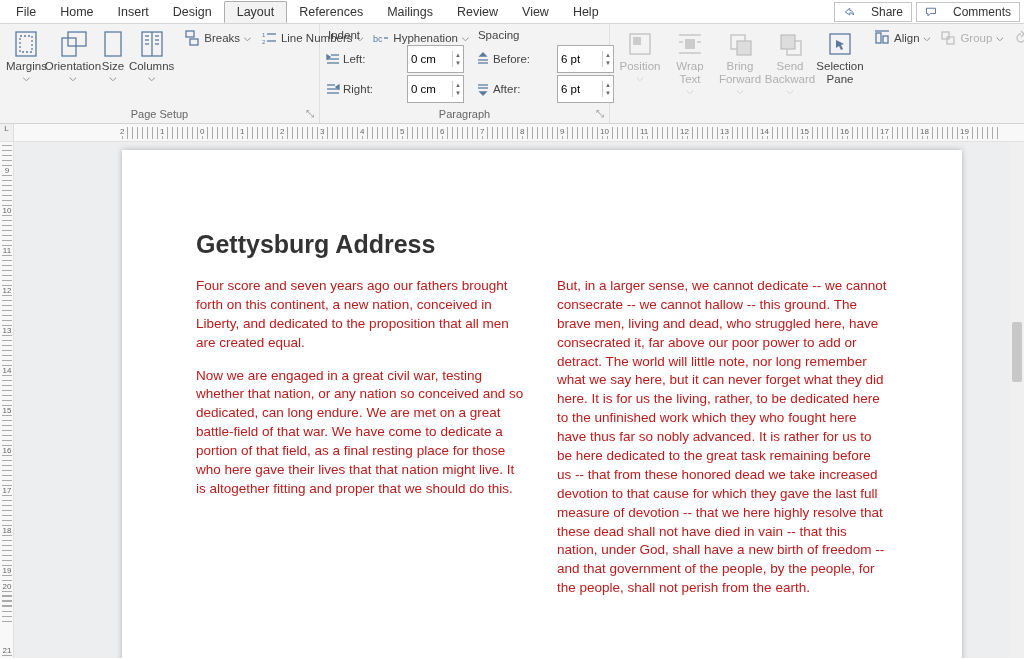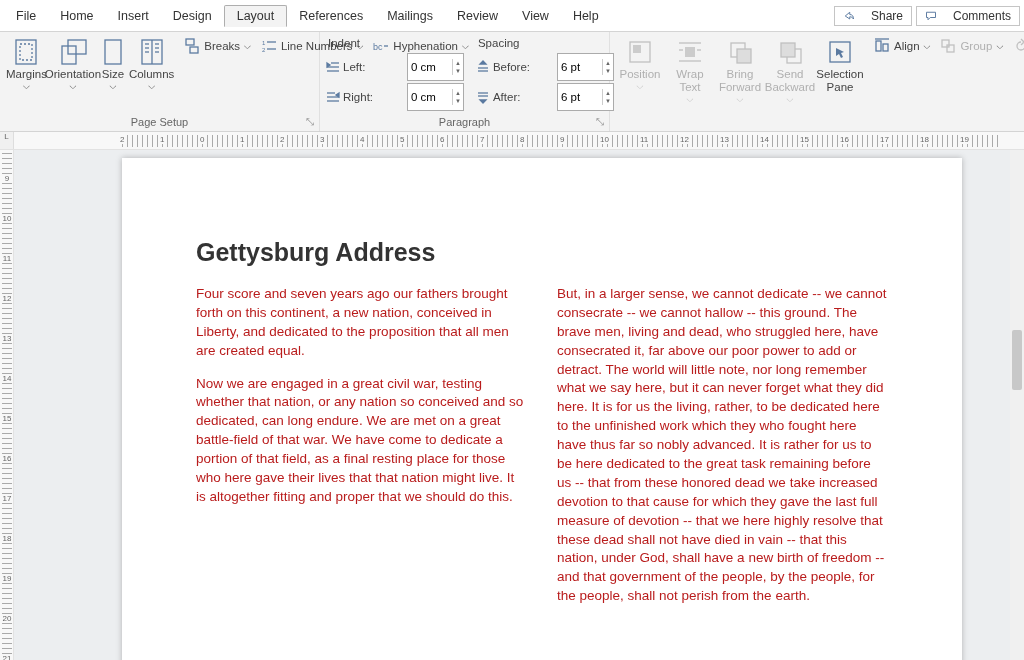--- a/index.html
+++ b/index.html
@@ -1,18 +1,18 @@
 <!DOCTYPE html>
 <html><head>
 <meta charset="utf-8">
 <style>
 * { box-sizing: border-box; margin: 0; padding: 0; font-family: "Segoe UI", Arial, sans-serif; }
 body { width: 1024px; height: 660px; overflow: hidden; background: #fff; }
 
-.menubar { background:#fff; border-bottom:1px solid #d4d4d4; height:32px; display:flex; align-items:center; font-size:12.5px; color:#333; padding:0 4px; }
+.menubar { background:#fff; border-bottom:1px solid #d4d4d4; height:24px; display:flex; align-items:center; font-size:12.5px; color:#333; padding:0 4px; }
 .menubar .menu-item { padding:3px 12px; cursor:pointer; }
 .menubar .menu-item.active { border:1px solid #aeaeae; border-bottom:1px solid #f3f3f3; background:#f3f3f3; border-radius:2px 2px 0 0; }
 .menubar .spacer { flex:1; }
 .menubar .topbtn { border:1px solid #c5c5c5; padding:2px 8px; margin-left:4px; font-size:12px; color:#333; background:#fff; cursor:pointer; display:flex; align-items:center; gap:16px; }
 .menubar .topbtn svg { width:12px; height:12px; }
 
 .ribbon { background:#f3f3f3; height:100px; border-bottom:1px solid #d4d4d4; display:flex; font-size:11.5px; color:#444; position:relative; }
 .group { display:flex; flex-direction:column; border-right:1px solid #e0e0e0; padding:2px 6px 0 6px; }
 .group-title { font-size:11px; color:#666; text-align:center; padding:2px 0 3px; display:flex; justify-content:center; align-items:center; }
 .group-body { flex:1; display:flex; align-items:flex-start; gap:2px; }
@@ -459,21 +459,21 @@
       </div>
       <div class="vtick" style="top: 348px;">
         <span class="n">17</span>
       </div>
       <div class="vtick" style="top: 388px;">
         <span class="n">18</span>
       </div>
       <div class="vtick" style="top: 428px;">
         <span class="n">19</span>
       </div>
-      <div class="vtick" style="top: 468px;">
+      <div class="vtick" style="top: 444px;">
         <span class="n">20</span>
       </div>
       <div class="vtick" style="top: 508px;">
         <span class="n">21</span>
       </div>
     </div>
   <div class="doc-area">
     <div class="page">
       <div class="doc-title">Gettysburg Address</div>
       <div class="doc-columns">

